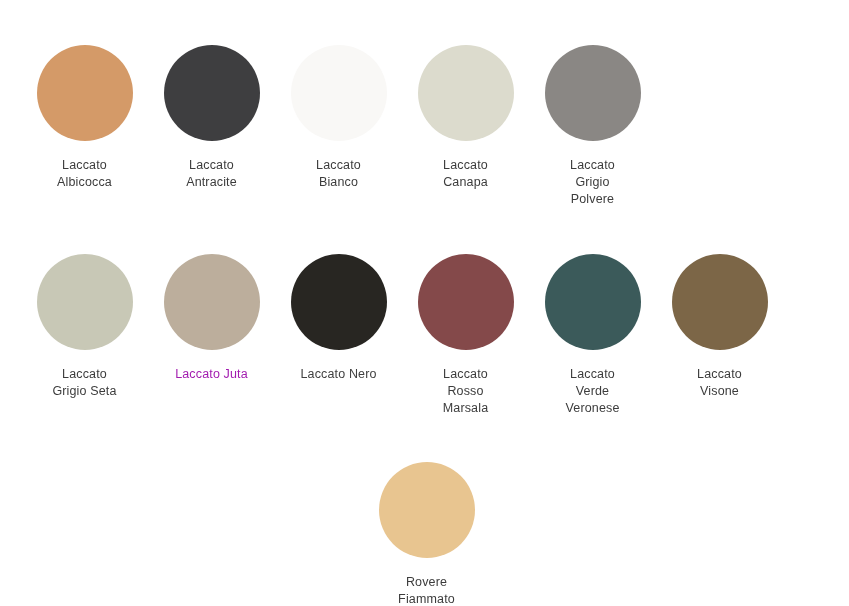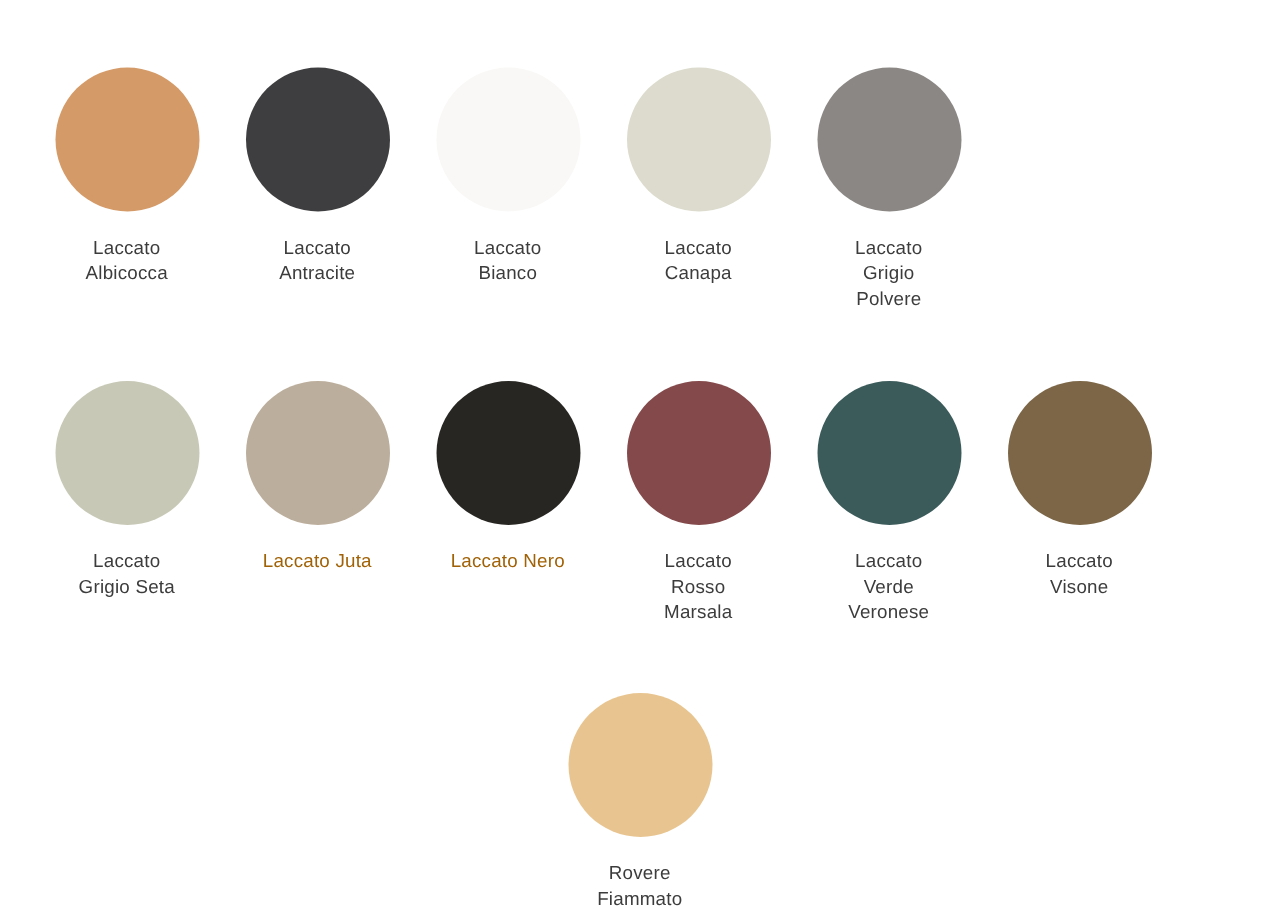--- a/index.html
+++ b/index.html
@@ -130,26 +130,26 @@
   <div class="swatch-row row-2">
 
     <div class="swatch-cell">
       <span class="swatch-disc" style="background-color: rgb(200, 200, 182);"></span>
       <span class="swatch-label" style="color: rgb(60, 60, 60);">Laccato
 Grigio Seta</span>
     </div>
 
     <div class="swatch-cell">
       <span class="swatch-disc" style="background-color: rgb(188, 174, 156);"></span>
-      <span class="swatch-label" style="color: #a16207;">Laccato Juta</span>
+      <span class="swatch-label" style="color: #a21caf;">Laccato Juta</span>
     </div>
 
     <div class="swatch-cell">
       <span class="swatch-disc" style="background-color: rgb(40, 38, 34);"></span>
-      <span class="swatch-label" style="color: #a16207;">Laccato Nero</span>
+      <span class="swatch-label" style="color: #404040;">Laccato Nero</span>
     </div>
 
     <div class="swatch-cell">
       <span class="swatch-disc" style="background-color: rgb(132, 73, 74);"></span>
       <span class="swatch-label" style="color: rgb(60, 60, 60);">Laccato
 Rosso
 Marsala</span>
     </div>
 
     <div class="swatch-cell">

